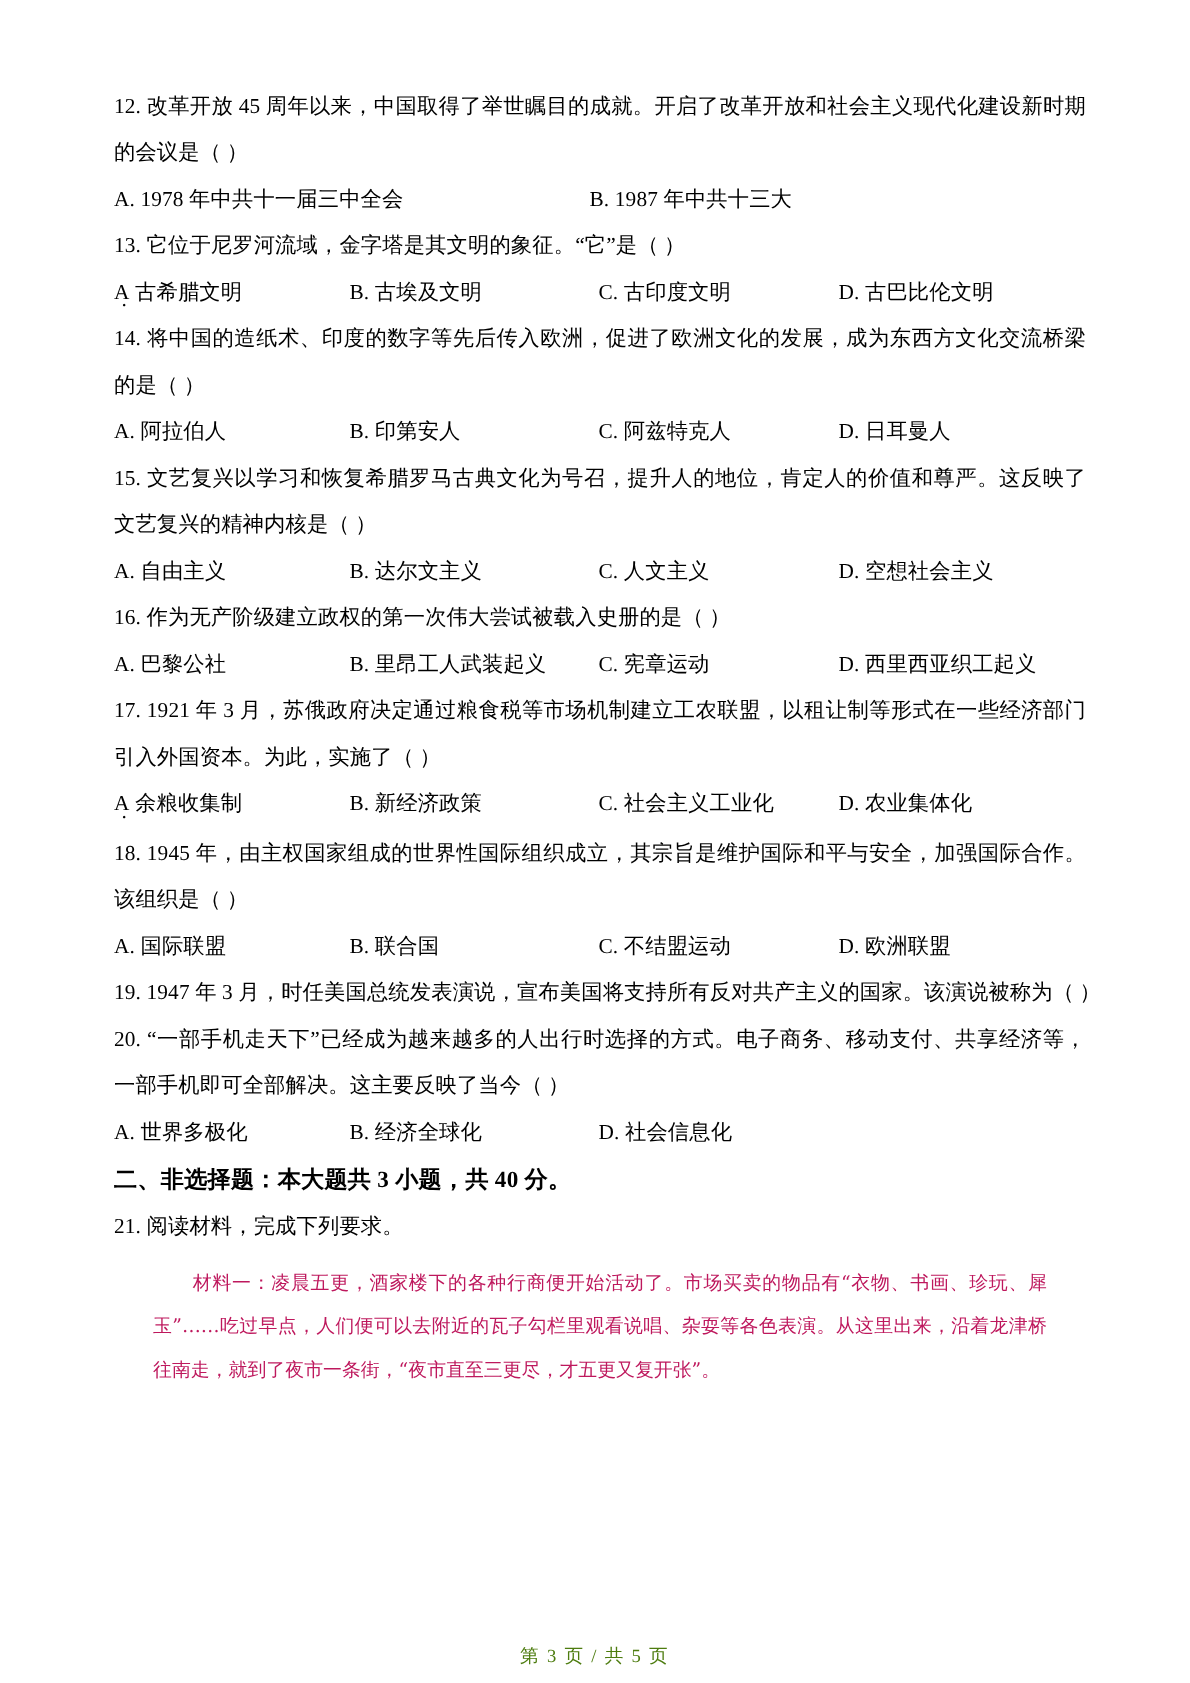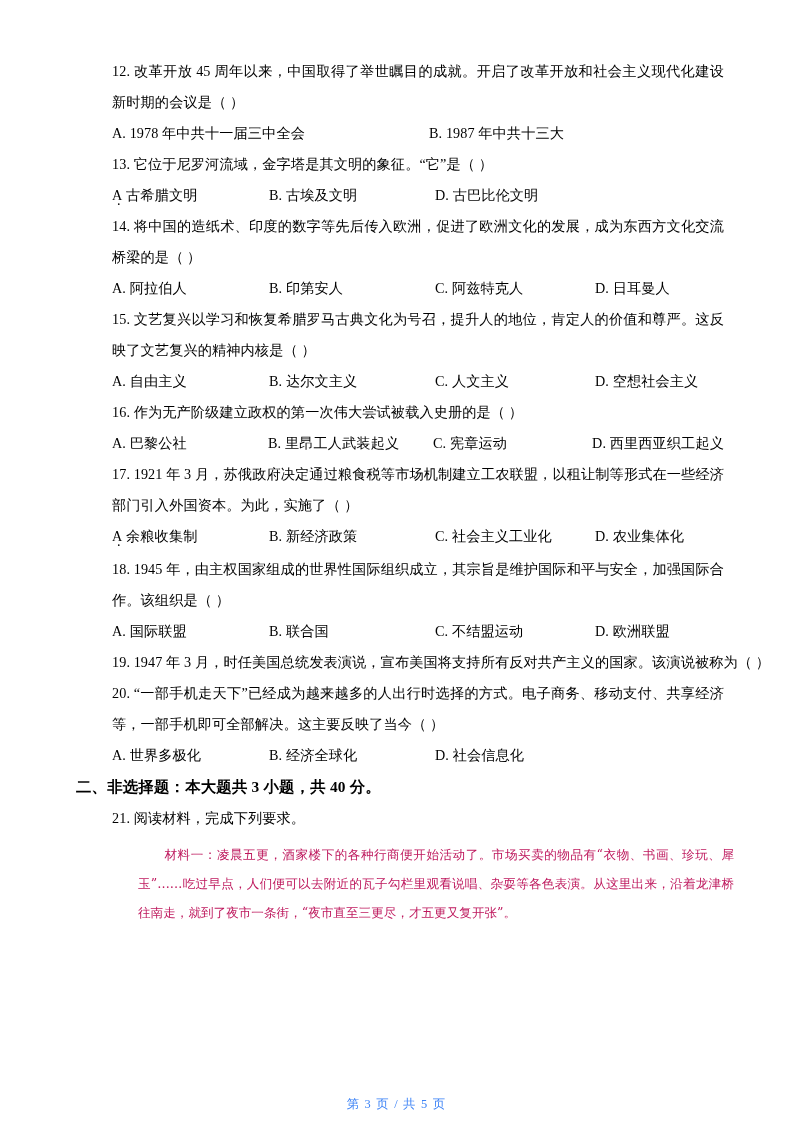--- a/index.html
+++ b/index.html
@@ -22,21 +22,20 @@
   .content {
     position: absolute;
     left: 76px;
     top: 56px;
     width: 648px;
   }
 
   
   .q-block {
     margin-bottom: 0px;
-    margin-left: 36px;
   }
   .q-stem {
     font-size: 14.2px;
     line-height: 31px;
     text-align: justify;
     text-justify: inter-ideograph;
     letter-spacing: 0.1px;
   }
   .q-stem.single {
     white-space: nowrap;
@@ -102,21 +101,21 @@
 
   
   .footer {
     position: absolute;
     left: 0;
     right: 0;
     top: 1096px;
     text-align: center;
     font-size: 12.4px;
     letter-spacing: 1.2px;
-    color: #3b82f6;
+    color: #4d7c0f;
   }
   .gap-sm { height: 2px; }
 </style>
 </head>
 <body>
 
 <div class="page">
   <div class="content">
 
     <div class="q-block">
@@ -139,20 +138,24 @@
         <div class="opt split-letter">
           <span class="letter-main">A</span>
           <span>古希腊文明</span>
           <span class="letter-dot">.</span>
         </div>
         <div class="opt">
           <span>B.</span>
           <span>古埃及文明</span>
         </div>
         <div class="opt">
+          <span>C.</span>
+          <span>古印度文明</span>
+        </div>
+        <div class="opt">
           <span>D.</span>
           <span>古巴比伦文明</span>
         </div>
       </div>
     </div>
 
     <div class="q-block">
       <div class="q-stem">14. 将中国的造纸术、印度的数字等先后传入欧洲，促进了欧洲文化的发展，成为东西方文化交流桥梁的是（   ）</div>
       <div class="opts cols4">
         <div class="opt">

